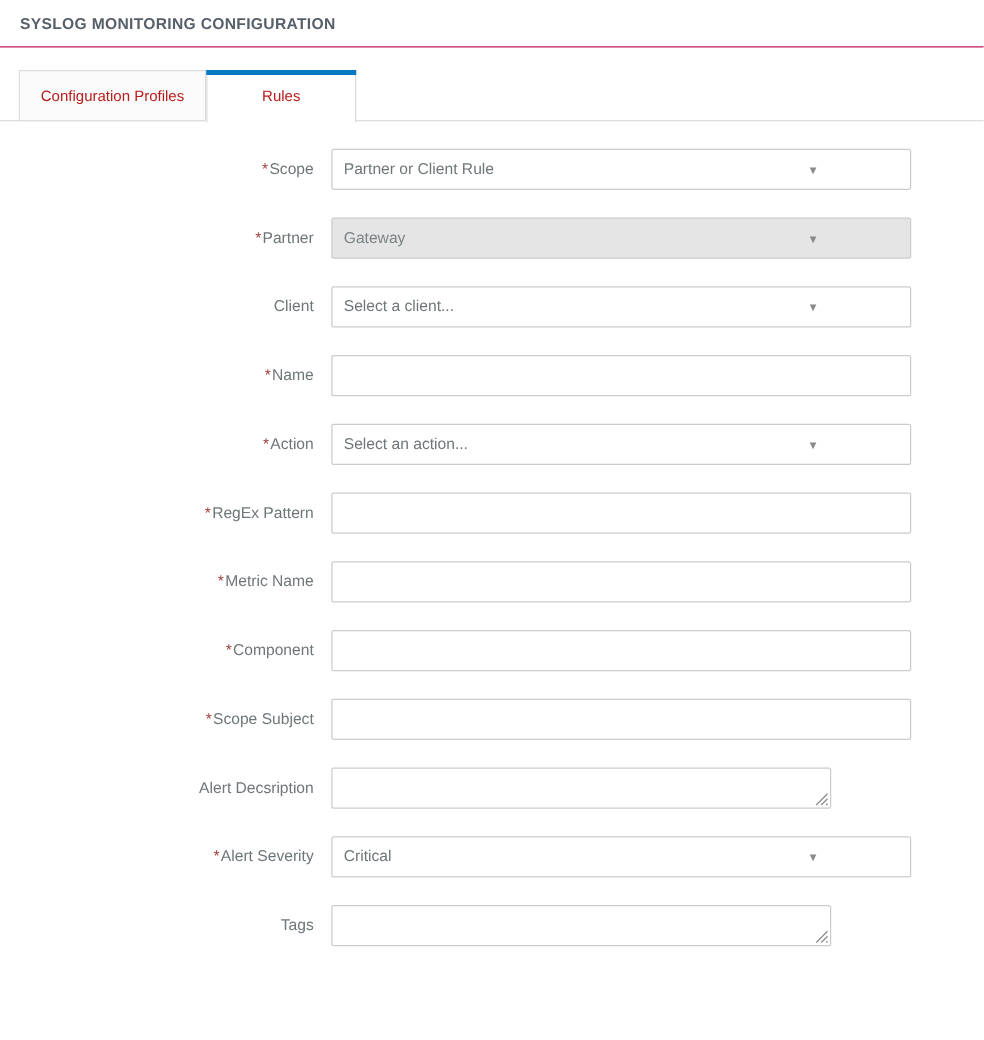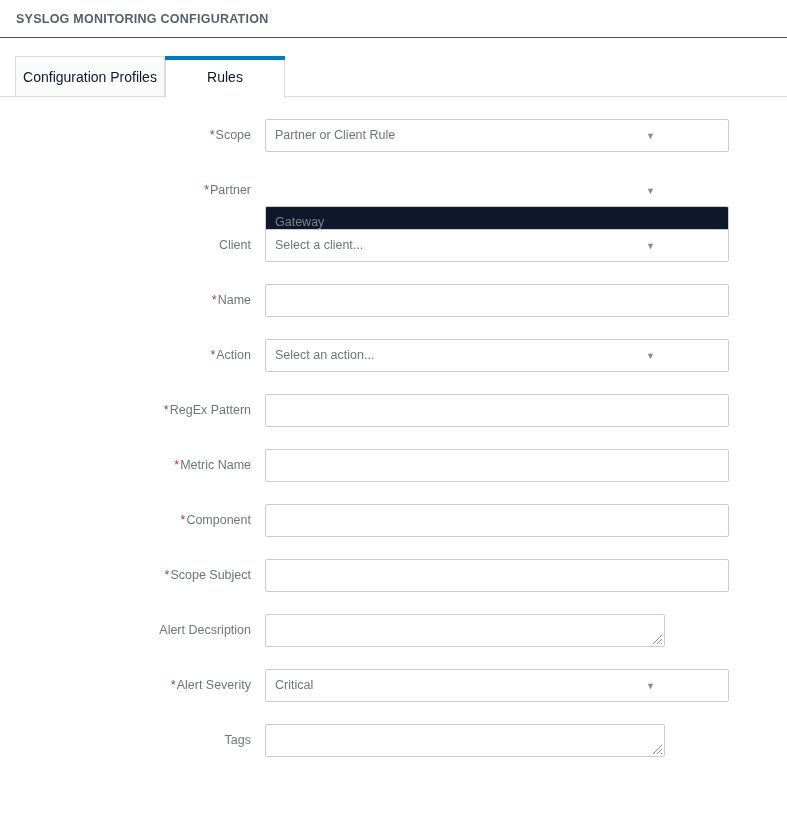--- a/index.html
+++ b/index.html
@@ -39,22 +39,22 @@
     padding-left: 15px;
     display: flex;
     align-items: flex-end;
   }
   .tab {
     position: relative;
     height: 41px;
     display: flex;
     align-items: center;
     justify-content: center;
-    font-size: 14px;
-    color: #0f172a;
+    font-size: 12px;
+    color: #b91c1c;
     background: #fcfcfc;
     border: 1px solid #dddddd;
     border-bottom: none;
     cursor: pointer;
     user-select: none;
   }
   .tab.inactive {
     width: 150px;
     border-bottom: 1px solid #dddddd;
     background: #fbfbfb;
@@ -123,25 +123,24 @@
     background: #ffffff;
     font-family: "Liberation Sans", sans-serif;
     font-size: 12.5px;
     color: #6f7679;
     padding: 0 28px 0 9px;
     line-height: 31px;
     display: block;
     outline: none;
   }
   .field.disabled {
-    background: #0f172a;
+    background: #e5e5e5;
     border-color: #cccccc;
     color: #7c8386;
     cursor: not-allowed;
-    margin-top: 32px;
   }
   .select-text {
     overflow: hidden;
     text-overflow: ellipsis;
     white-space: nowrap;
   }
   .caret {
     position: absolute;
     right: 10px;
     top: 0;

